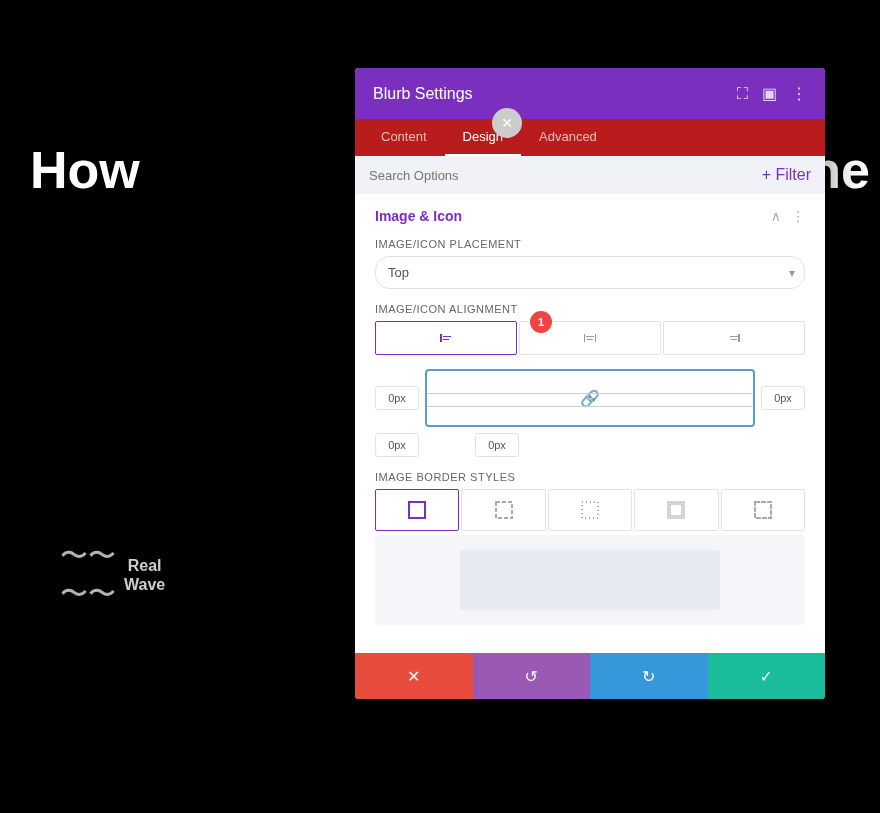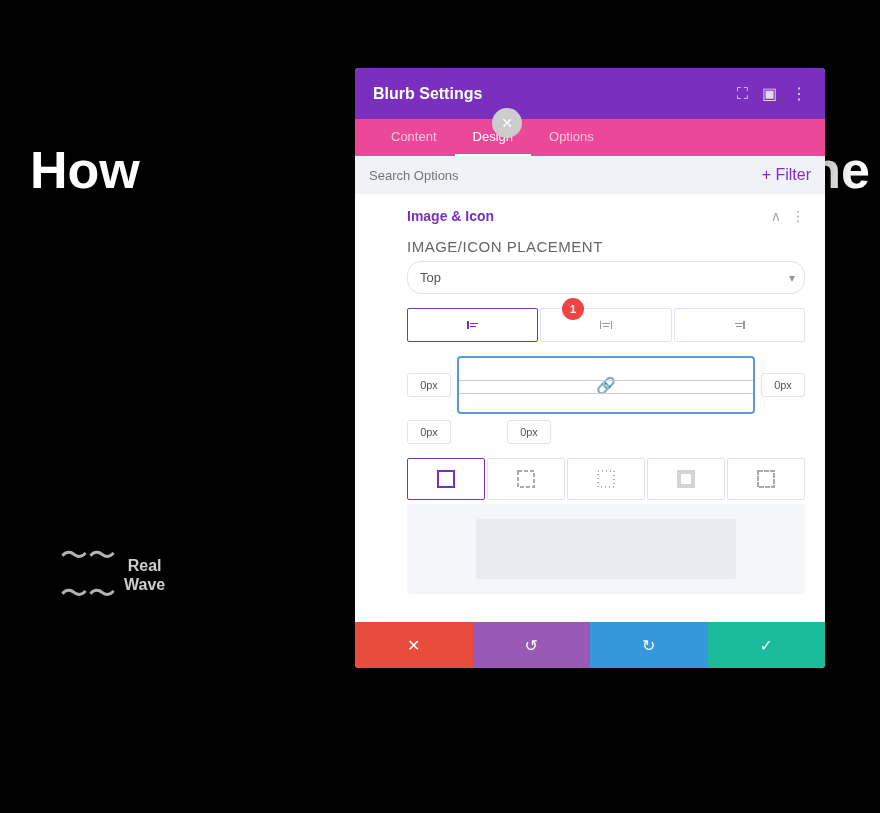--- a/index.html
+++ b/index.html
@@ -72,38 +72,38 @@
     .panel-header {
       background: #7b2fbe;
       padding: 16px 18px;
       display: flex;
       align-items: center;
       justify-content: space-between;
     }
     .panel-title {
       color: #fff;
       font-size: 16px;
-      font-weight: 700;
+      font-weight: 400;
     }
     .panel-header-icons {
       display: flex;
       align-items: center;
       gap: 14px;
     }
     .panel-header-icon {
       color: rgba(255,255,255,0.8);
       font-size: 16px;
       cursor: pointer;
     }
 
     
     .tabs {
-      background: #ec4899;
-      display: flex;
-      padding: 0 18px;
+      background: #b91c1c;
+      display: flex;
+      padding: 0 8px;
     }
     .tab {
       padding: 10px 18px;
       color: rgba(255,255,255,0.7);
       font-size: 13px;
       cursor: pointer;
       border-bottom: 2px solid transparent;
     }
     .tab.active {
       color: #fff;
@@ -134,21 +134,20 @@
       cursor: pointer;
       display: flex;
       align-items: center;
       gap: 4px;
     }
 
     
     .panel-body {
       padding: 14px 20px;
       background: #fff;
-      margin-left: 32px;
     }
 
     
     .section-header {
       display: flex;
       align-items: center;
       justify-content: space-between;
       margin-bottom: 14px;
     }
     .section-title {
@@ -159,21 +158,21 @@
     .section-icons {
       display: flex;
       align-items: center;
       gap: 10px;
       color: #aaa;
       font-size: 14px;
     }
 
     
     .field-label {
-      font-size: 15px;
+      font-size: 11px;
       color: #666;
       margin-bottom: 6px;
       text-transform: uppercase;
       letter-spacing: 0.5px;
     }
     .dropdown-wrapper {
       position: relative;
       margin-bottom: 14px;
     }
     .dropdown-wrapper select {
@@ -395,21 +394,21 @@
     <div class="panel-header-icons">
       <span class="panel-header-icon">⛶</span>
       <span class="panel-header-icon">▣</span>
       <span class="panel-header-icon">⋮</span>
     </div>
   </div>
 
   <div class="tabs">
     <div class="tab">Content</div>
     <div class="tab active">Design</div>
-    <div class="tab">Options</div>
+    <div class="tab">Advanced</div>
   </div>
 
   <div class="search-bar">
     <input class="search-input" type="text" placeholder="Search Options" style="">
     <button class="filter-btn">+ Filter</button>
   </div>
 
   <div class="panel-body">
 
     <div class="section-header">
@@ -424,20 +423,21 @@
     <div class="dropdown-wrapper">
       <select>
         <option>Top</option>
         <option>Left</option>
         <option>Right</option>
         <option>Bottom</option>
       </select>
       <span class="dropdown-arrow">▾</span>
     </div>
 
+    <div class="field-label">Image/Icon Alignment</div>
     <div class="alignment-row">
 
       <div class="badge-1">1</div>
       <button class="align-btn active">
         <svg width="16" height="16" viewBox="0 0 16 16" fill="none" xmlns="http://www.w3.org/2000/svg">
           <rect x="2" y="4" width="2" height="8" fill="#7b2fbe"></rect>
           <rect x="5" y="6" width="8" height="1" fill="#7b2fbe"></rect>
           <rect x="5" y="9" width="6" height="1" fill="#7b2fbe"></rect>
         </svg>
       </button>
@@ -468,20 +468,21 @@
         </div>
         <input class="corner-input" value="0px" readonly="" style="">
       </div>
       <div class="corners-bottom-row">
         <input class="corner-input" value="0px" readonly="" style="">
         <div class="corners-spacer"></div>
         <input class="corner-input" value="0px" readonly="" style="">
       </div>
     </div>
 
+    <div class="field-label">Image Border Styles</div>
     <div class="border-styles-row">
       <button class="border-style-btn active">
         <svg width="20" height="20" viewBox="0 0 20 20">
             <rect x="2" y="2" width="16" height="16" stroke="#7b2fbe" stroke-width="2" fill="none"></rect>
           </svg>
       </button>
       <button class="border-style-btn">
         <svg width="20" height="20" viewBox="0 0 20 20">
             <rect x="2" y="2" width="16" height="16" stroke="#aaa" stroke-width="2" fill="none" stroke-dasharray="4 2"></rect>
           </svg>

